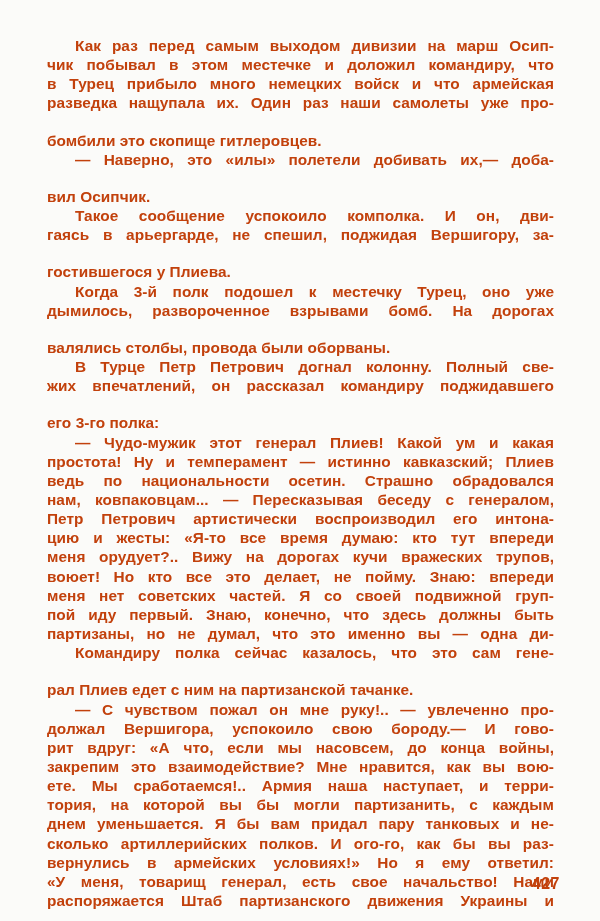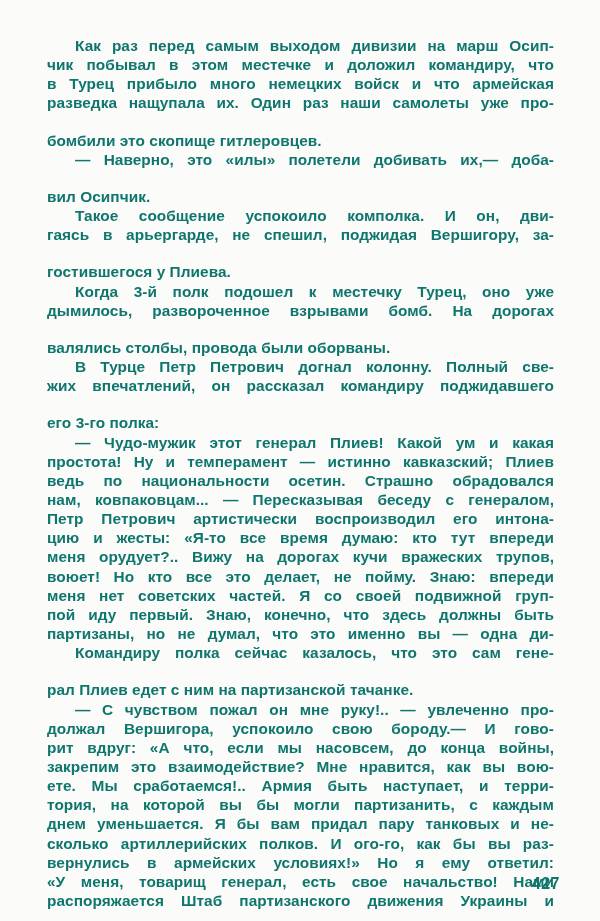--- a/index.html
+++ b/index.html
@@ -3,21 +3,21 @@
 <meta charset="utf-8">
 <style>
   html, body { margin: 0; padding: 0; }
   .page {
     position: relative;
     width: 600px;
     height: 921px;
     background: #fbfbf9;
     font-family: "Liberation Sans", sans-serif;
     font-weight: 700;
-    color: #0f766e;
+    color: #c2410c;
     overflow: hidden;
   }
   .text-block {
     position: absolute;
     left: 47px;
     top: 36px;
     width: 507px;
   }
   .paragraph { margin: 0; }
   .line {
@@ -84,21 +84,21 @@
       </div>
       <div class="paragraph">
         <div class="line pstart">Командиру полка сейчас казалось, что это сам гене-</div>
         <div class="line pend">рал Плиев едет с ним на партизанской тачанке.</div>
       </div>
       <div class="paragraph">
         <div class="line pstart">— С чувством пожал он мне руку!.. — увлеченно про-</div>
         <div class="line">должал Вершигора, успокоило свою бороду.— И гово-</div>
         <div class="line">рит вдруг: «А что, если мы насовсем, до конца войны,</div>
         <div class="line">закрепим это взаимодействие? Мне нравится, как вы вою-</div>
-        <div class="line">ете. Мы сработаемся!.. Армия быть наступает, и терри-</div>
+        <div class="line">ете. Мы сработаемся!.. Армия наша наступает, и терри-</div>
         <div class="line">тория, на которой вы бы могли партизанить, с каждым</div>
         <div class="line">днем уменьшается. Я бы вам придал пару танковых и не-</div>
         <div class="line">сколько артиллерийских полков. И ого-го, как бы вы раз-</div>
         <div class="line">вернулись в армейских условиях!» Но я ему ответил:</div>
         <div class="line">«У меня, товарищ генерал, есть свое начальство! Нами</div>
         <div class="line">распоряжается Штаб партизанского движения Украины и</div>
       </div>
     </div>
   <div class="page-number">427</div>
 </div>

